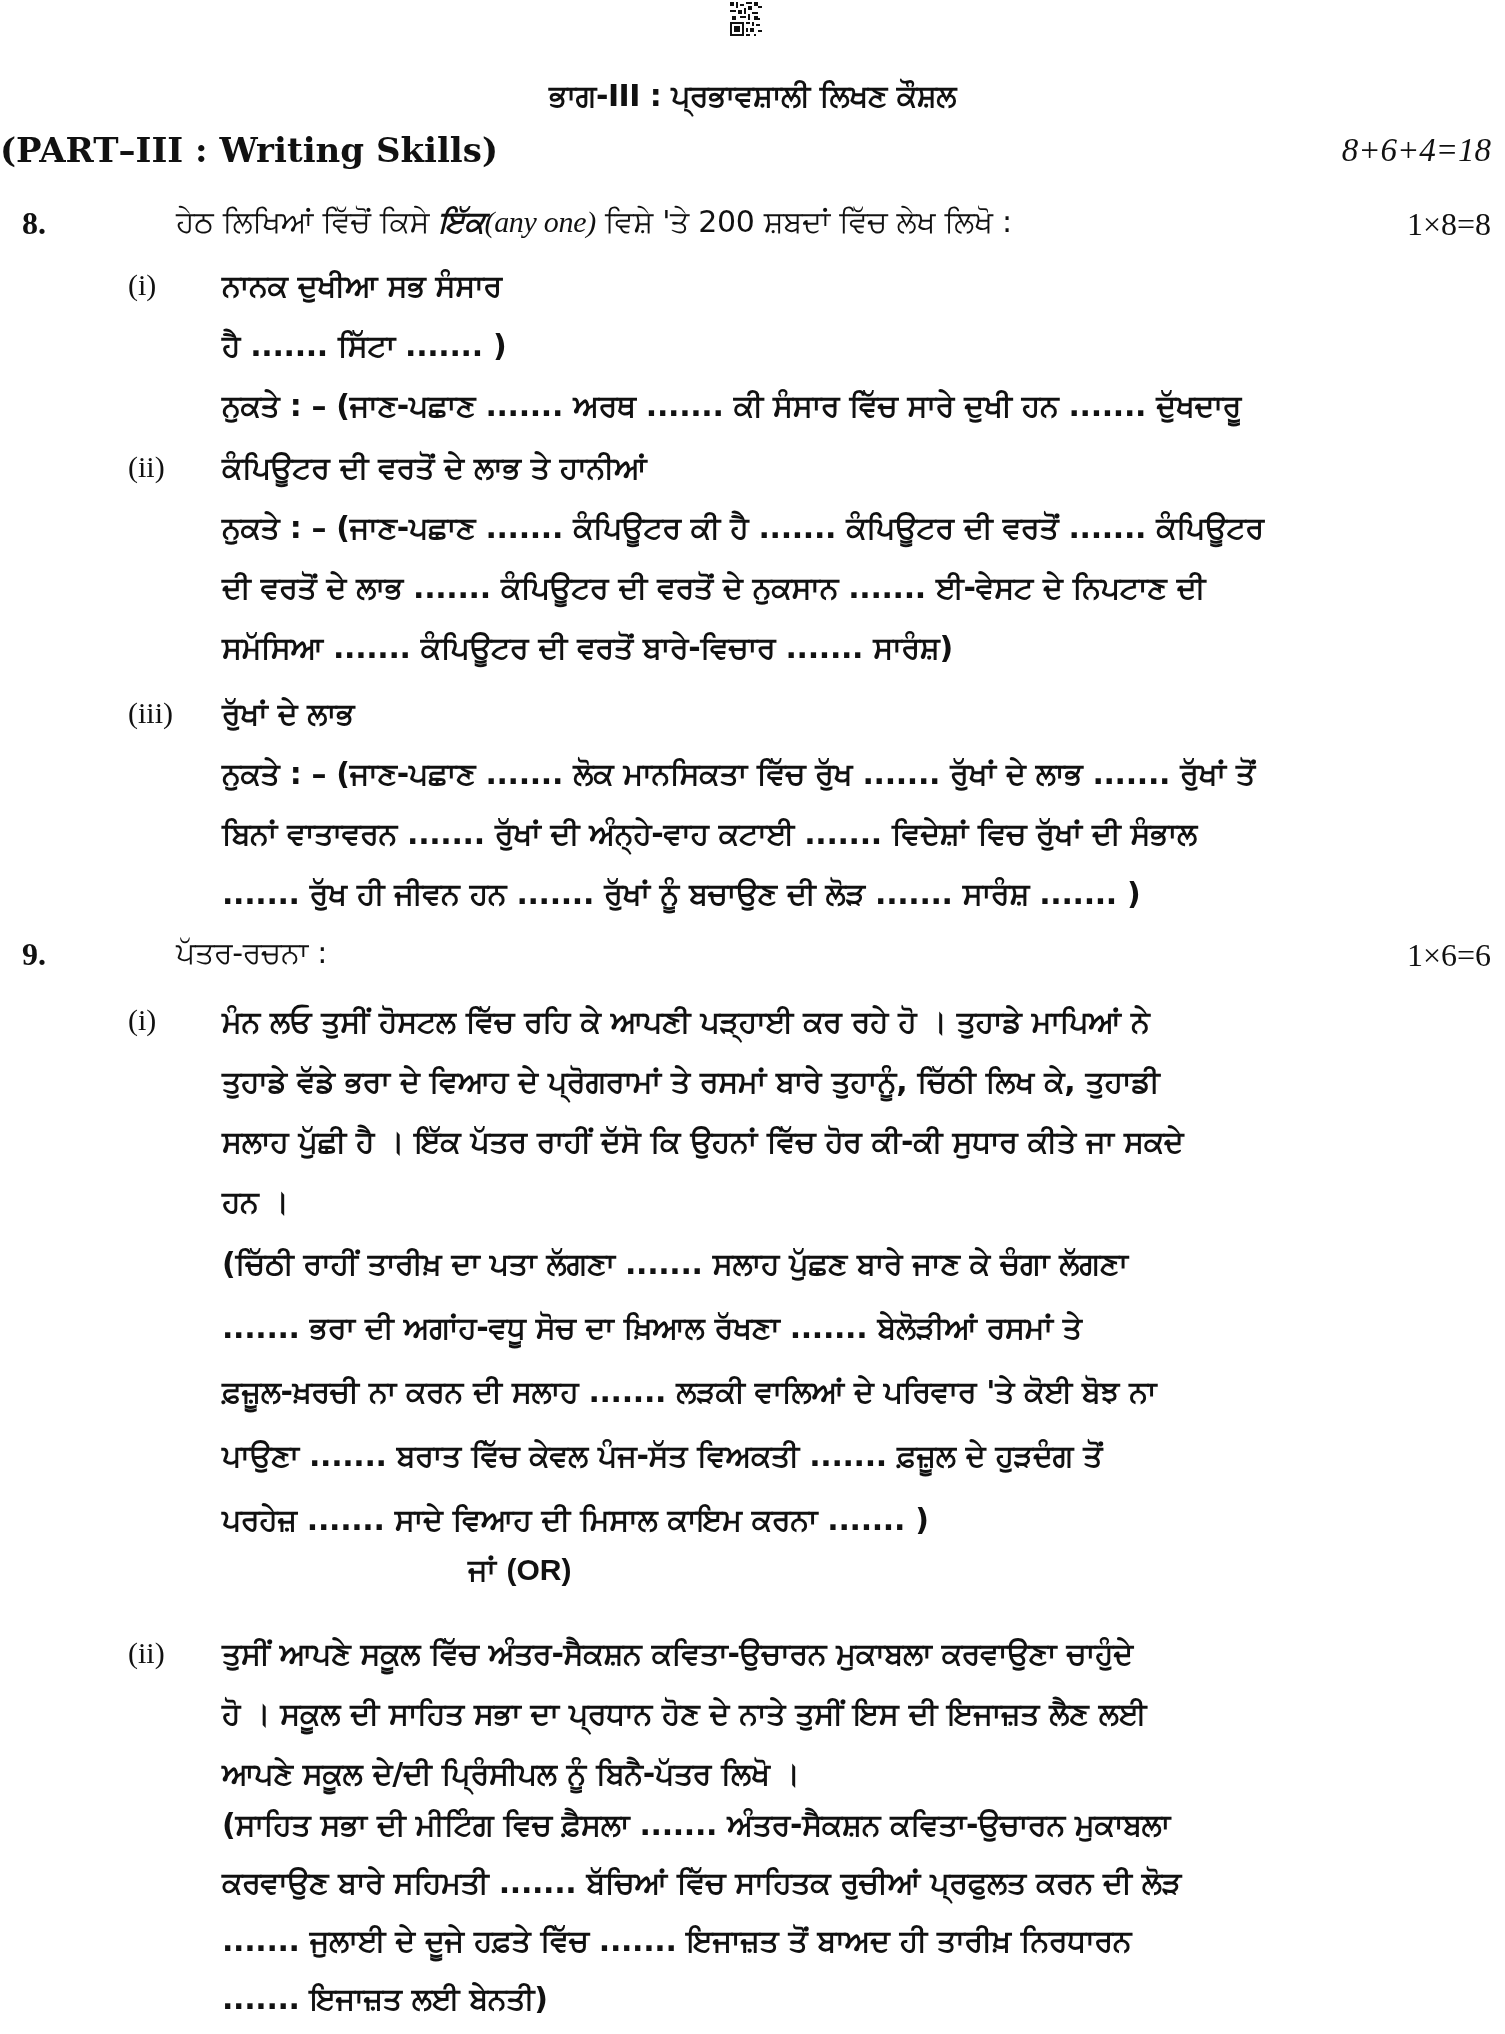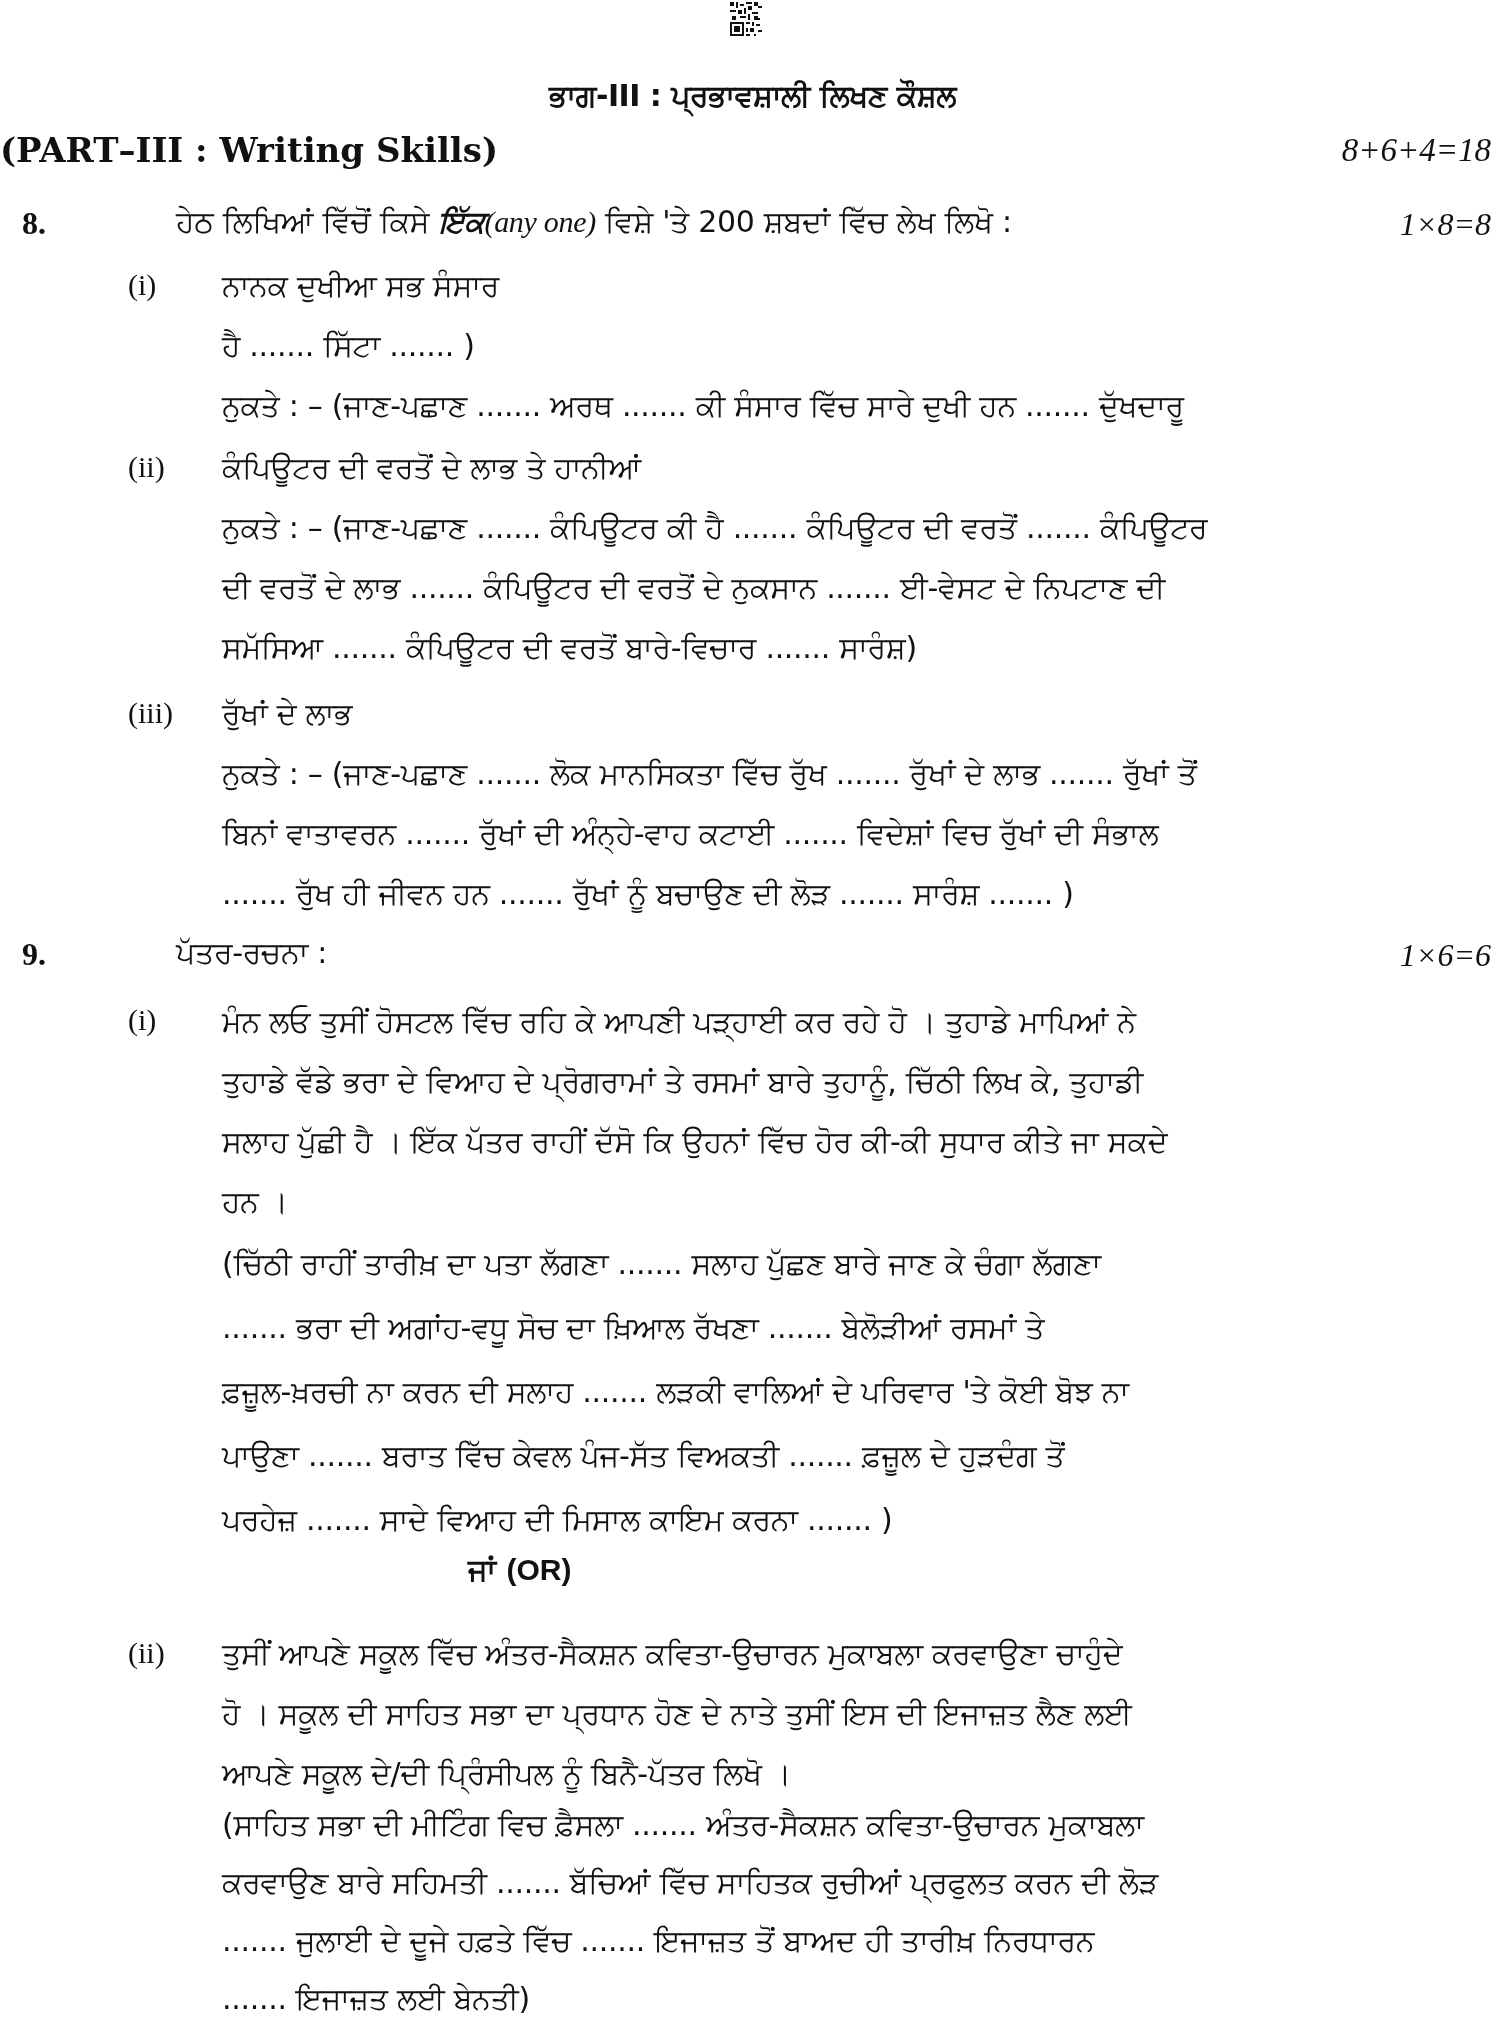--- a/index.html
+++ b/index.html
@@ -20,34 +20,34 @@
   .marks-total {
     position: absolute; right: 14px; top: 132px;
     font-family: "Liberation Serif", "DejaVu Serif", serif; font-style: italic; font-size: 33px; margin-left: 32px;
   }
   .qnum {
     position: absolute; left: 22px;
     font-family: "Liberation Serif", "DejaVu Serif", serif; font-weight: bold; font-size: 32px;
   }
   .qmarks {
     position: absolute; right: 14px;
-    font-family: "Liberation Serif", "DejaVu Serif", serif; font-style: italic; font-size: 32px;
+    font-family: "Liberation Serif", "DejaVu Serif", serif; font-size: 32px;
   }
   .qtext { position: absolute; left: 132px; font-size: 30px; letter-spacing: -0.3px; margin-left: 44px; }
   .qtext .emph { font-weight: bold; font-style: italic; }
   .qtext .en { font-family: "Liberation Serif", "DejaVu Serif", serif; font-style: italic; font-size: 30px; }
   .sub-label {
     position: absolute; left: 128px;
     font-family: "Liberation Serif", "DejaVu Serif", serif; font-size: 30px;
   }
   .block {
     position: absolute; left: 222px; width: 1180px;
     font-size: 30px; line-height: 60px; letter-spacing: -0.3px;
   }
-  .line { display: block; white-space: nowrap; }
+  .line { display: block; white-space: nowrap; font-weight: bold; }
   .or-label {
     position: absolute; left: 468px; top: 1552px;
     font-weight: bold; font-size: 30px;
   }
   .or-label .en { font-family: Liberation Sans, sans-serif; font-weight: bold; margin-top: 44px; }
 </style>
 </head>
 <body>
 
 <svg class="qr" viewBox="0 0 16 18" shape-rendering="crispEdges">

